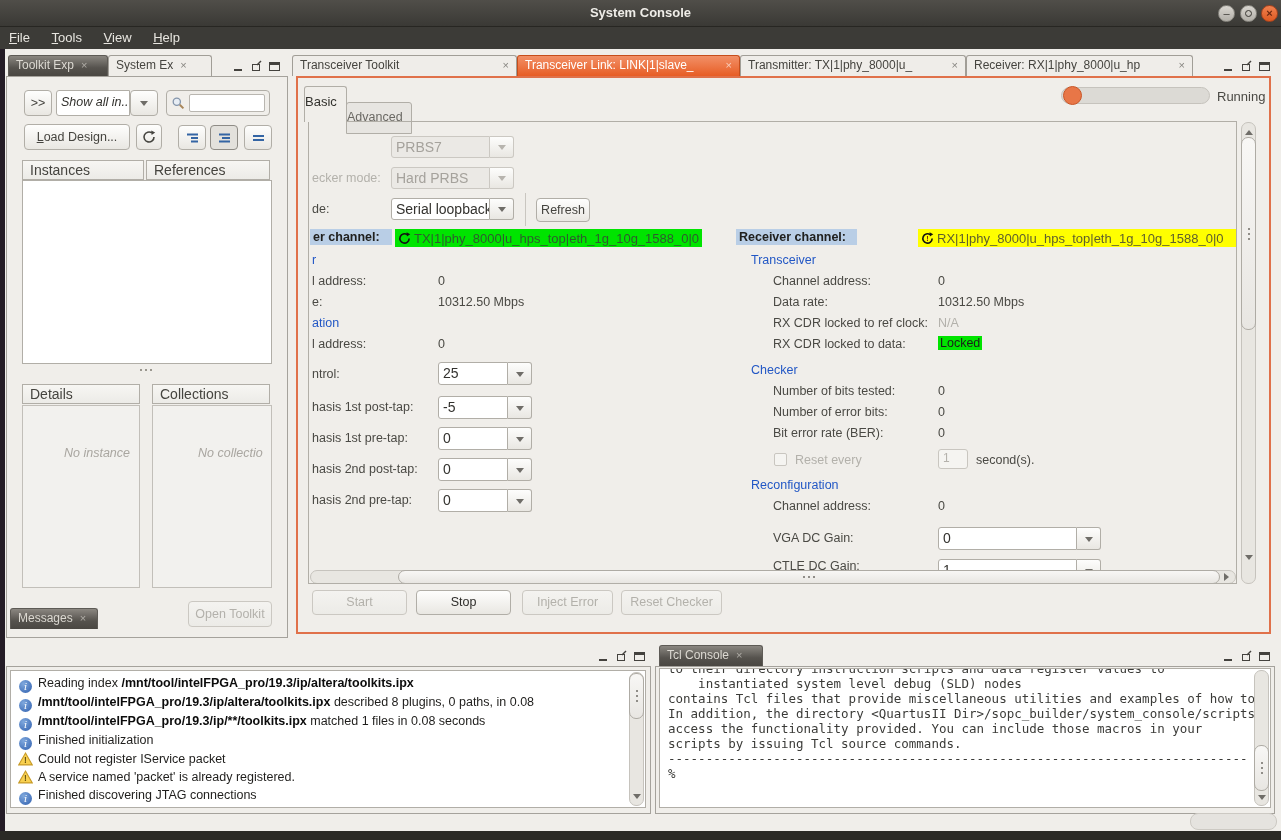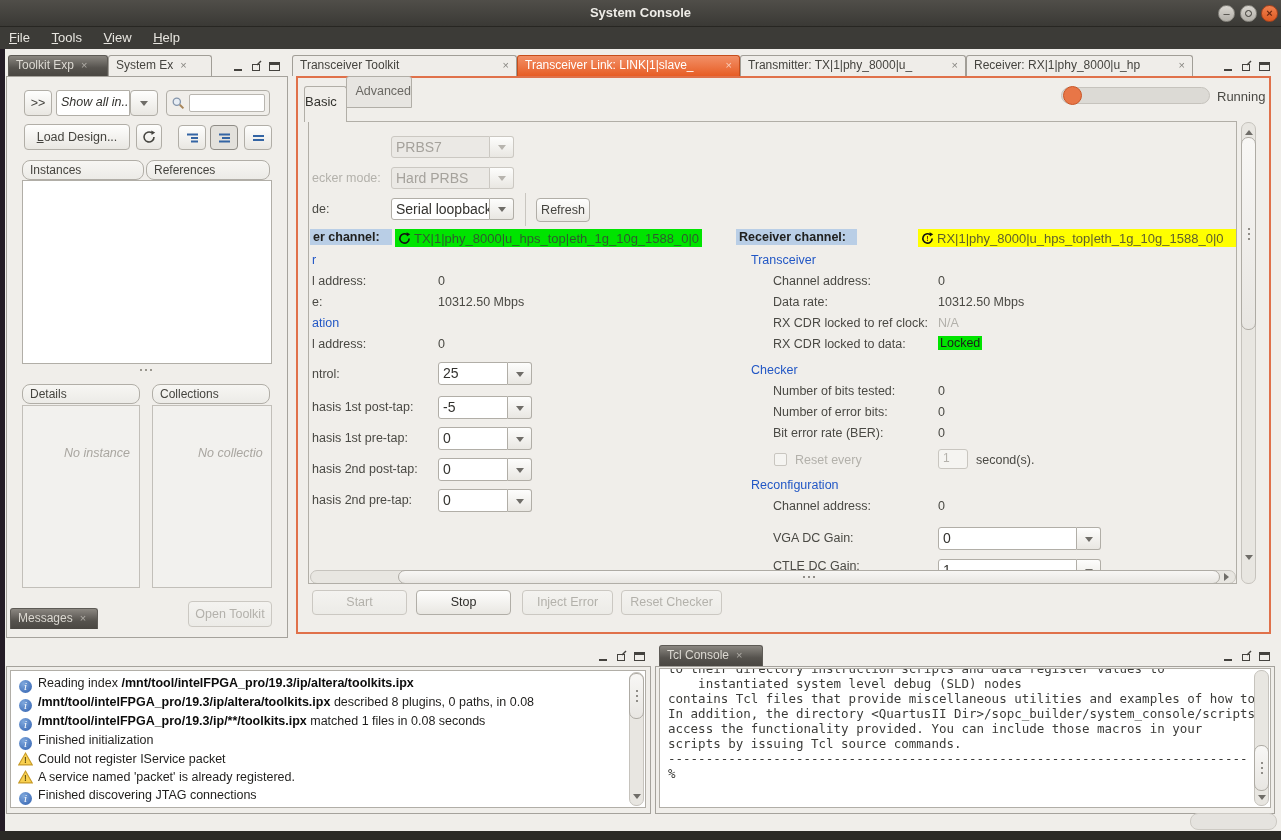--- a/index.html
+++ b/index.html
@@ -19,21 +19,21 @@
   .dock-tab{height:21px;line-height:19px;font-size:12px;padding:0 7px;border:1px solid #a19e97;border-bottom:none;background:#efede9;color:#45443f;border-radius:3px 3px 0 0;white-space:nowrap;overflow:hidden}
   .dock-tab.dark{background:linear-gradient(#8b8781,#55524d 60%,#4a4742);color:#dcd9d2;border-color:#5e5b56}
   .dock-tab.orange{background:linear-gradient(#f29067,#e75d25);color:#fff;border-color:#c64e1c}
   .tab-x{margin-left:7px;font-size:11px;opacity:.62}
   .mini-ic{width:13px;height:13px}
   
   .panelbox{border:1px solid #a5a29c;background:#f0eeea}
   .btn{background:linear-gradient(#fefefd,#e9e7e2);border:1px solid #b1aea7;border-radius:4px;font-size:12.5px;color:#45443f;text-align:center}
   .btn.dis{color:#b3b1ab;background:linear-gradient(#f4f3f0,#ecebe7);border-color:#cbc8c2}
   .whitebox{background:#fff;border:1px solid #b1aea7}
-  .hdrbtn{background:linear-gradient(#f7f6f3,#ecebe7);border:1px solid #b1aea7;border-radius:8px;font-size:12px;color:#45443f;padding:1px 7px;line-height:16px}
+  .hdrbtn{background:linear-gradient(#f7f6f3,#ecebe7);border:1px solid #b1aea7;border-radius:0;font-size:14px;color:#45443f;padding:1px 7px;line-height:16px}
   .lbl{font-size:12.5px;color:#4a4944;white-space:nowrap}
   .val{font-size:12.5px;color:#4a4944;white-space:nowrap}
   .link{font-size:12.5px;color:#2257c5;white-space:nowrap}
   .dim{color:#b3b1ab}
   .chip-lbl{background:#b9cee6;font-weight:bold;font-size:12.5px;color:#20201e;padding:1px 3px;white-space:nowrap;overflow:hidden}
   .hl-green{background:#00e400;color:#2f5a2f;font-size:13px;white-space:nowrap;display:flex;align-items:center;gap:3px;padding:0 3px;height:18px}
   .hl-yellow{background:#ffff00;color:#5f5f2d;font-size:13px;white-space:nowrap;display:flex;align-items:center;gap:3px;padding:0 3px;height:18px;overflow:hidden}
   .locked{background:#00e400;color:#1c1c1a;padding:0 2px}
   
   .dd{display:flex;height:22px}
@@ -182,21 +182,21 @@
       <rect x="2.5" y="4.5" width="7" height="6" fill="none" stroke="#44423e"></rect>
       <line x1="7" y1="5" x2="11" y2="1" stroke="#44423e" stroke-width="1.5"></line>
     </svg>
   <svg class="abs mini-ic" style="left:1258px;top:60px">
       <rect x="1.5" y="2.5" width="10" height="8" fill="none" stroke="#44423e"></rect>
       <rect x="1.5" y="2.5" width="10" height="2.5" fill="#44423e"></rect>
     </svg>
 
   <div class="abs" style="left:296px;top:76px;width:975px;height:558px;border:2px solid #e0714a;background:#f0eeea"></div>
 
-  <div class="abs" style="left:346px;top:76px;width:66px;height:32px;background:#e7e5e1;border:1px solid #b1aea7;border-radius:3px 3px 0 0;font-size:12.5px;color:#6a6863;text-align:right;line-height:28px">Advanced</div>
+  <div class="abs" style="left:346px;top:102px;width:66px;height:32px;background:#e7e5e1;border:1px solid #b1aea7;border-radius:3px 3px 0 0;font-size:12.5px;color:#6a6863;text-align:left;line-height:28px">Advanced</div>
   <div class="abs" style="left:304px;top:86px;width:43px;height:36px;background:#f0eeea;border:1px solid #b1aea7;border-bottom:none;border-radius:3px 3px 0 0;font-size:13px;color:#33322e;text-align:left;line-height:30px;z-index:3">Basic</div>
 
   <div class="abs prog-track" style="left:1061px;top:87px;width:149px;height:17px"></div>
   <div class="abs prog-ball" style="left:1063px;top:86px;width:19px;height:19px"></div>
   <div class="abs lbl" style="left:1217px;top:89px;font-size:13px">Running</div>
 
   <div class="abs" style="left:308px;top:121px;width:929px;height:463px;border:1px solid #b1aea7;overflow:hidden;z-index:2">
 
     <div class="dd dis abs" style="left:82px;top:14px;width:123px">
       <span class="ddf">PRBS7</span>

